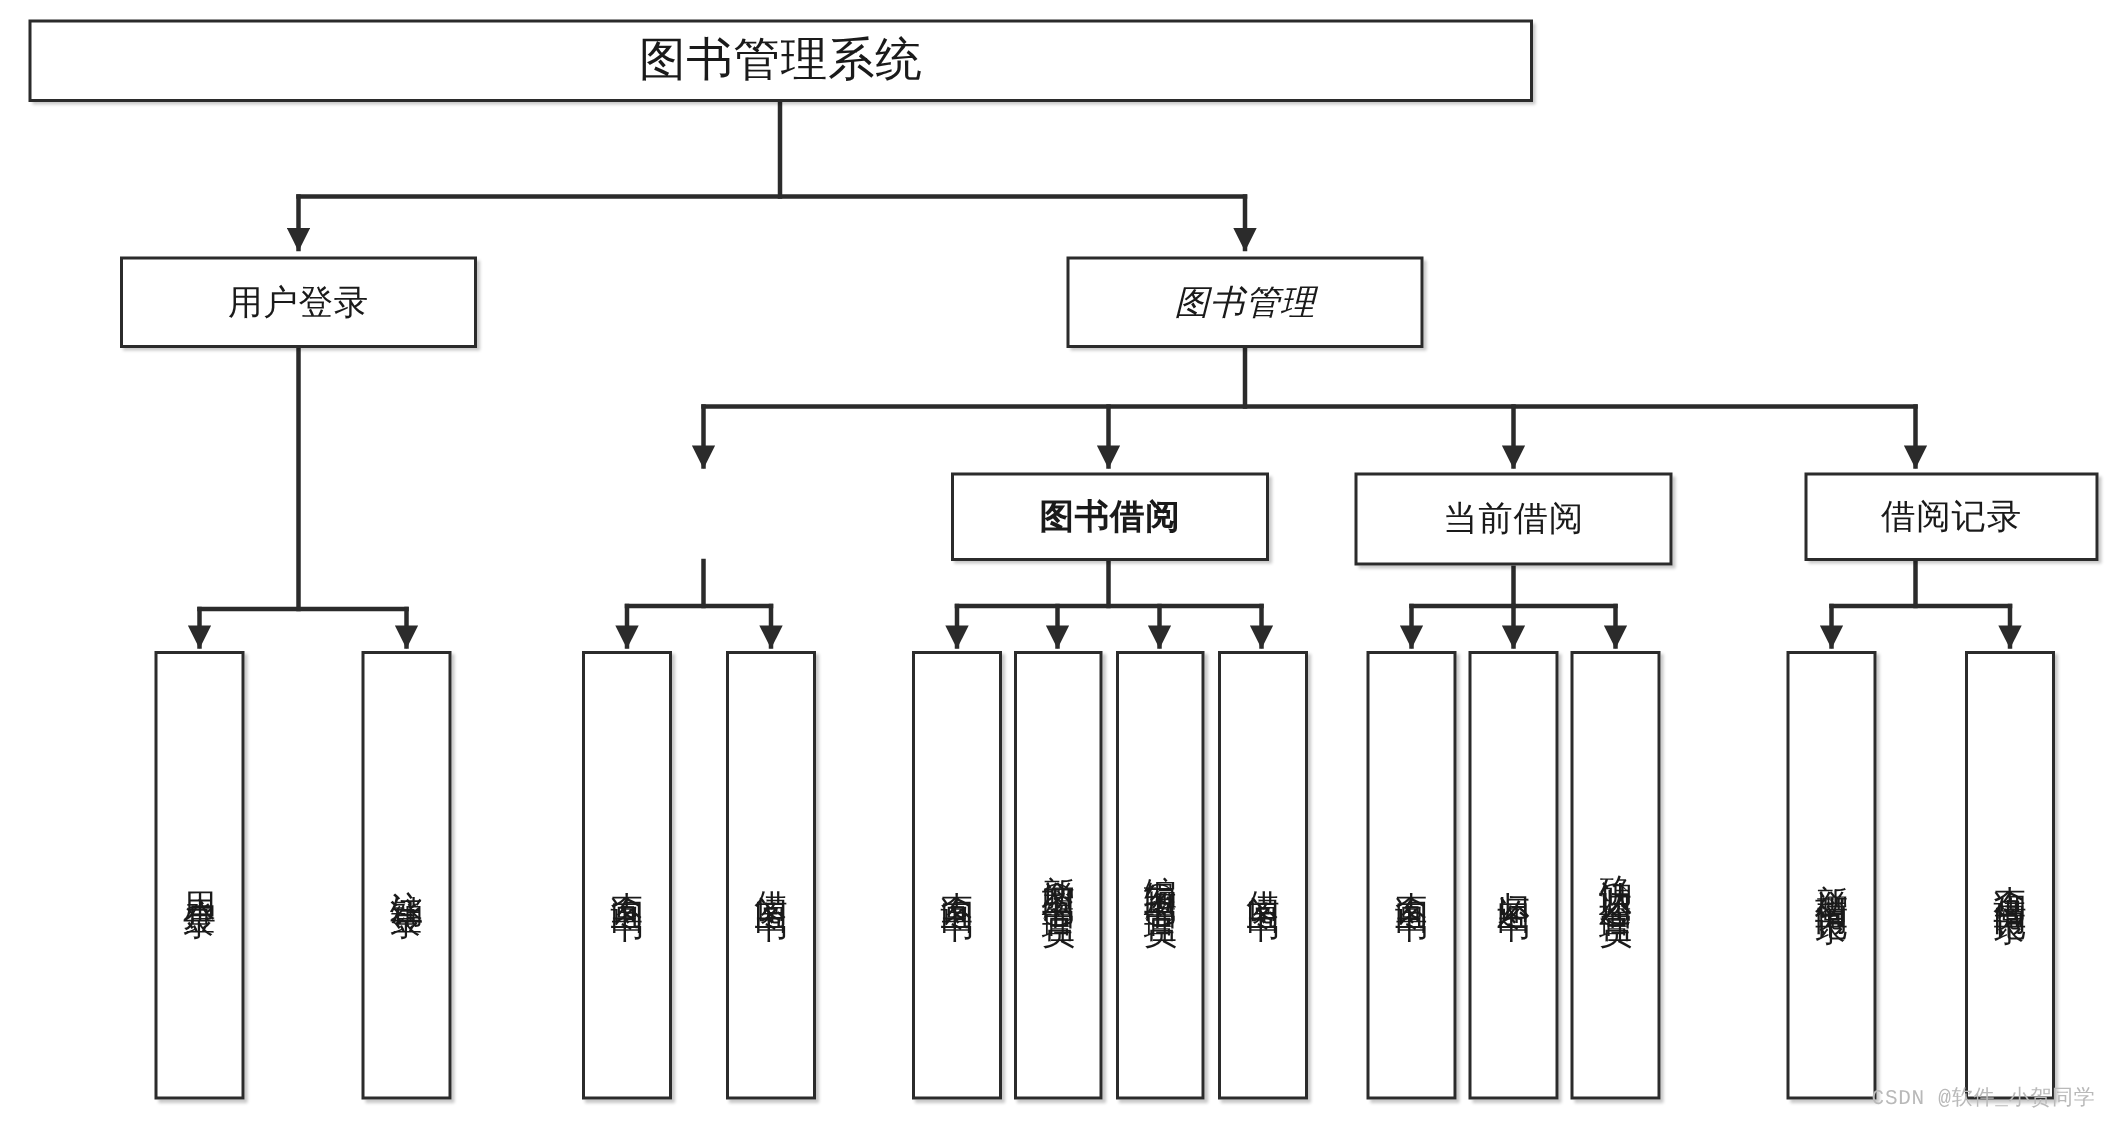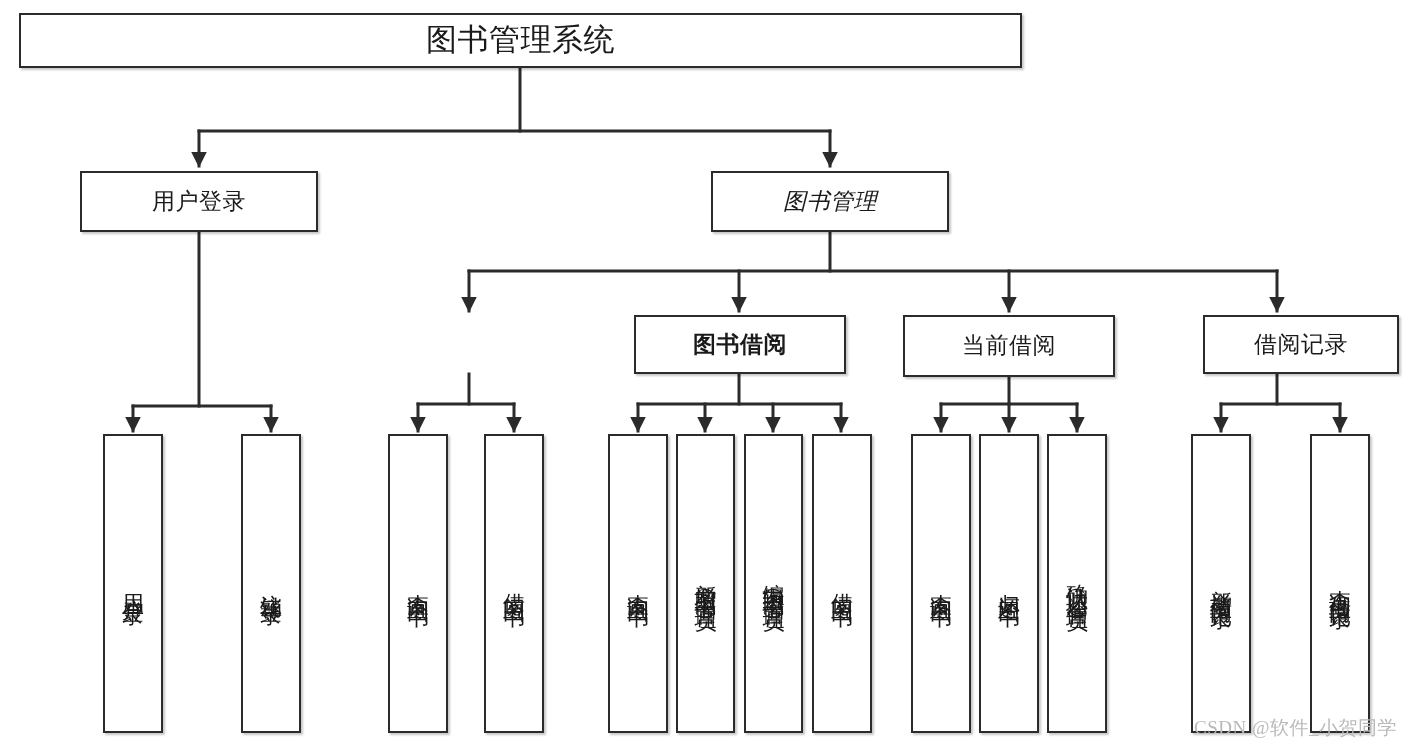--- a/index.html
+++ b/index.html
@@ -61,25 +61,25 @@
     text-orientation: upright;
     font-size: 22px;
     letter-spacing: 4px;
     line-height: 1;
     white-space: nowrap;
   }
   .watermark {
     position: absolute;
     right: 8px;
     bottom: 6px;
-    font-size: 19px;
+    font-size: 14px;
     color: #b9b9b9;
     letter-spacing: 0.5px;
     white-space: nowrap;
-    font-family: Liberation Serif, serif;
+    font-family: Liberation Mono, monospace;
   }
 </style>
 </head>
 <body>
 
 <div id="canvas">
 
   <svg id="edges" viewBox="0 0 1405 747" xmlns="http://www.w3.org/2000/svg">
     <defs>
       <marker id="arrow" viewBox="0 0 10 10" refX="9" refY="5" markerWidth="5.2" markerHeight="5.2" orient="auto-start-reverse">

